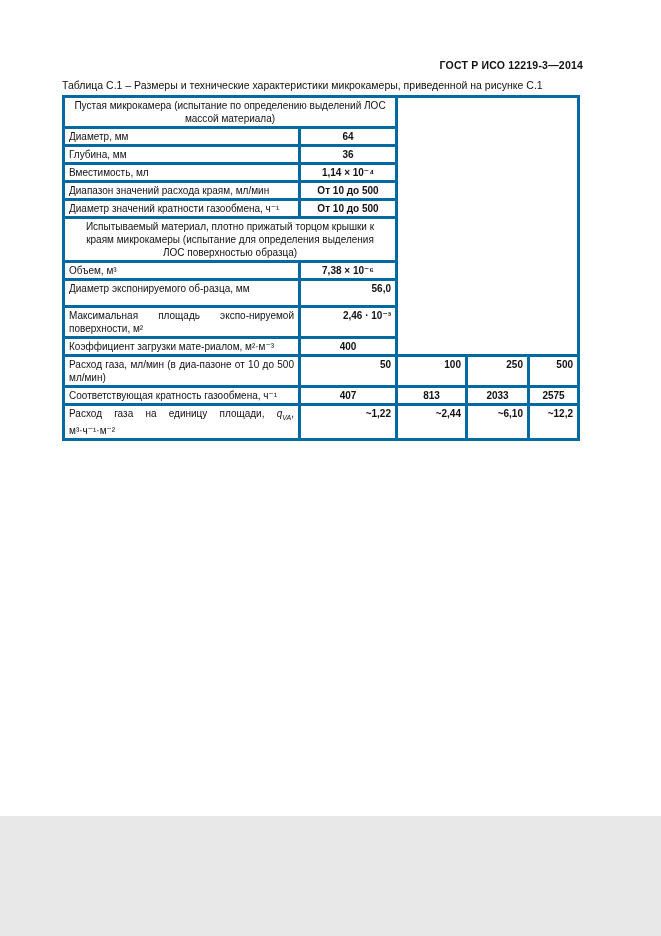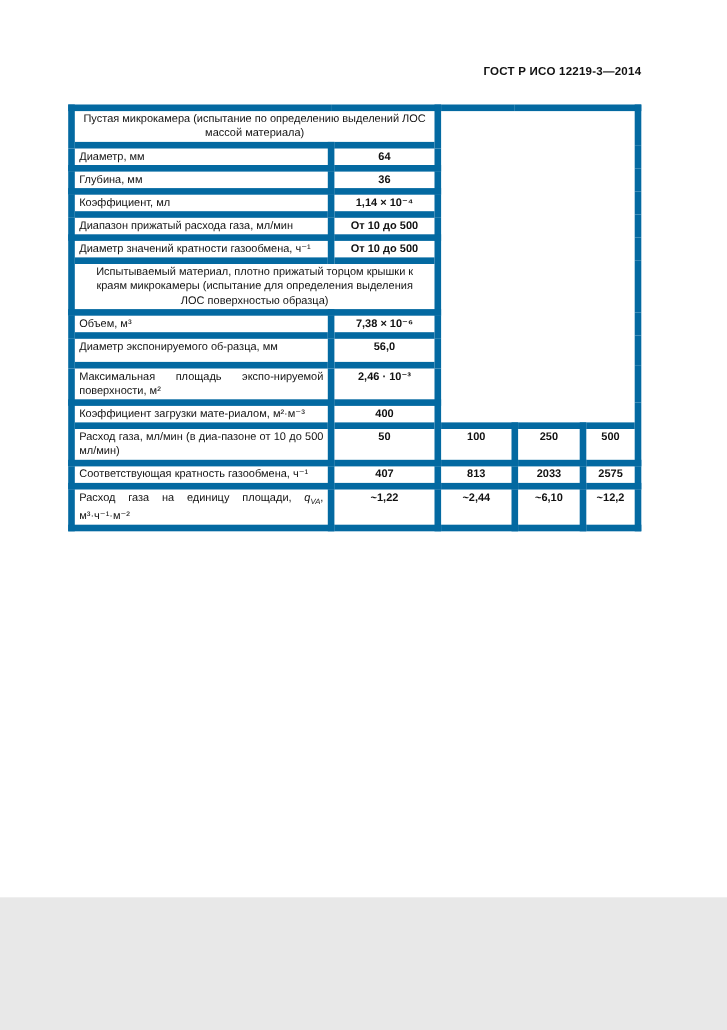--- a/index.html
+++ b/index.html
@@ -35,28 +35,28 @@
     top: 95px;
     left: 62px;
     width: 515px;
     border-collapse: collapse;
     table-layout: fixed;
     border: 2px solid #000;
     font-size: 10px;
     line-height: 13px;
   }
   table.main td {
-    border: 6px solid #0369a1;
+    border: 3px solid #0369a1;
     padding: 1px 4px;
     vertical-align: top;
     overflow: hidden;
   }
   td.lbl { text-align: justify; }
   td.val { text-align: center; font-weight: bold; }
-  td.vbot { vertical-align: bottom; }
+  td.vbot { vertical-align: bottom; text-align: right; }
   td.center { text-align: center; }
   .bL2 { border-left-width: 2px !important; }
   tr.bB2 td { border-bottom-width: 2px; }
   .sec2-inner { max-width: 302px; margin: 0 auto; }
   .sec1-inner { max-width: 330px; margin: 0 auto; }
   td.h2 { height: 27px; }
   td.h3 { height: 41px; }
   sub.va { font-size: 7px; font-style: italic; }
   .qvar { font-style: italic; }
   .page-number {
@@ -68,20 +68,21 @@
     font-size: 11px;
   }
 </style>
 </head>
 <body>
 
 <div class="page">
 
   <div class="doc-code">ГОСТ Р ИСО 12219-3—2014</div>
 
+  <div class="caption">Таблица С.1 – Размеры и технические характеристики микрокамеры, приведенной на рисунке С.1</div>
 
   <table class="main">
     <colgroup>
       <col style="width:236px">
       <col style="width:97px">
       <col style="width:70px">
       <col style="width:62px">
       <col style="width:50px">
     </colgroup>
     <tbody>
@@ -93,25 +94,25 @@
       </tr>
       <tr>
         <td class="lbl">Диаметр, мм</td>
         <td class="val">64</td>
       </tr>
       <tr>
         <td class="lbl">Глубина, мм</td>
         <td class="val">36</td>
       </tr>
       <tr class="bB2">
-        <td class="lbl">Коэффициент, мл</td>
+        <td class="lbl">Вместимость, мл</td>
         <td class="val">1,14 × 10⁻⁴</td>
       </tr>
       <tr>
-        <td class="lbl">Диапазон прижатый расхода газа, мл/мин</td>
+        <td class="lbl">Диапазон значений расхода краям, мл/мин</td>
         <td class="val">От 10 до 500</td>
       </tr>
       <tr class="bB2">
         <td class="lbl">Диаметр значений кратности газообмена, ч⁻¹</td>
         <td class="val">От 10 до 500</td>
       </tr>
       <tr>
         <td colspan="2" class="center h3">
           <div class="sec2-inner">Испытываемый материал, плотно прижатый торцом крышки к краям микрокамеры (испытание для определения выделения ЛОС поверхностью образца)</div>
         </td>

